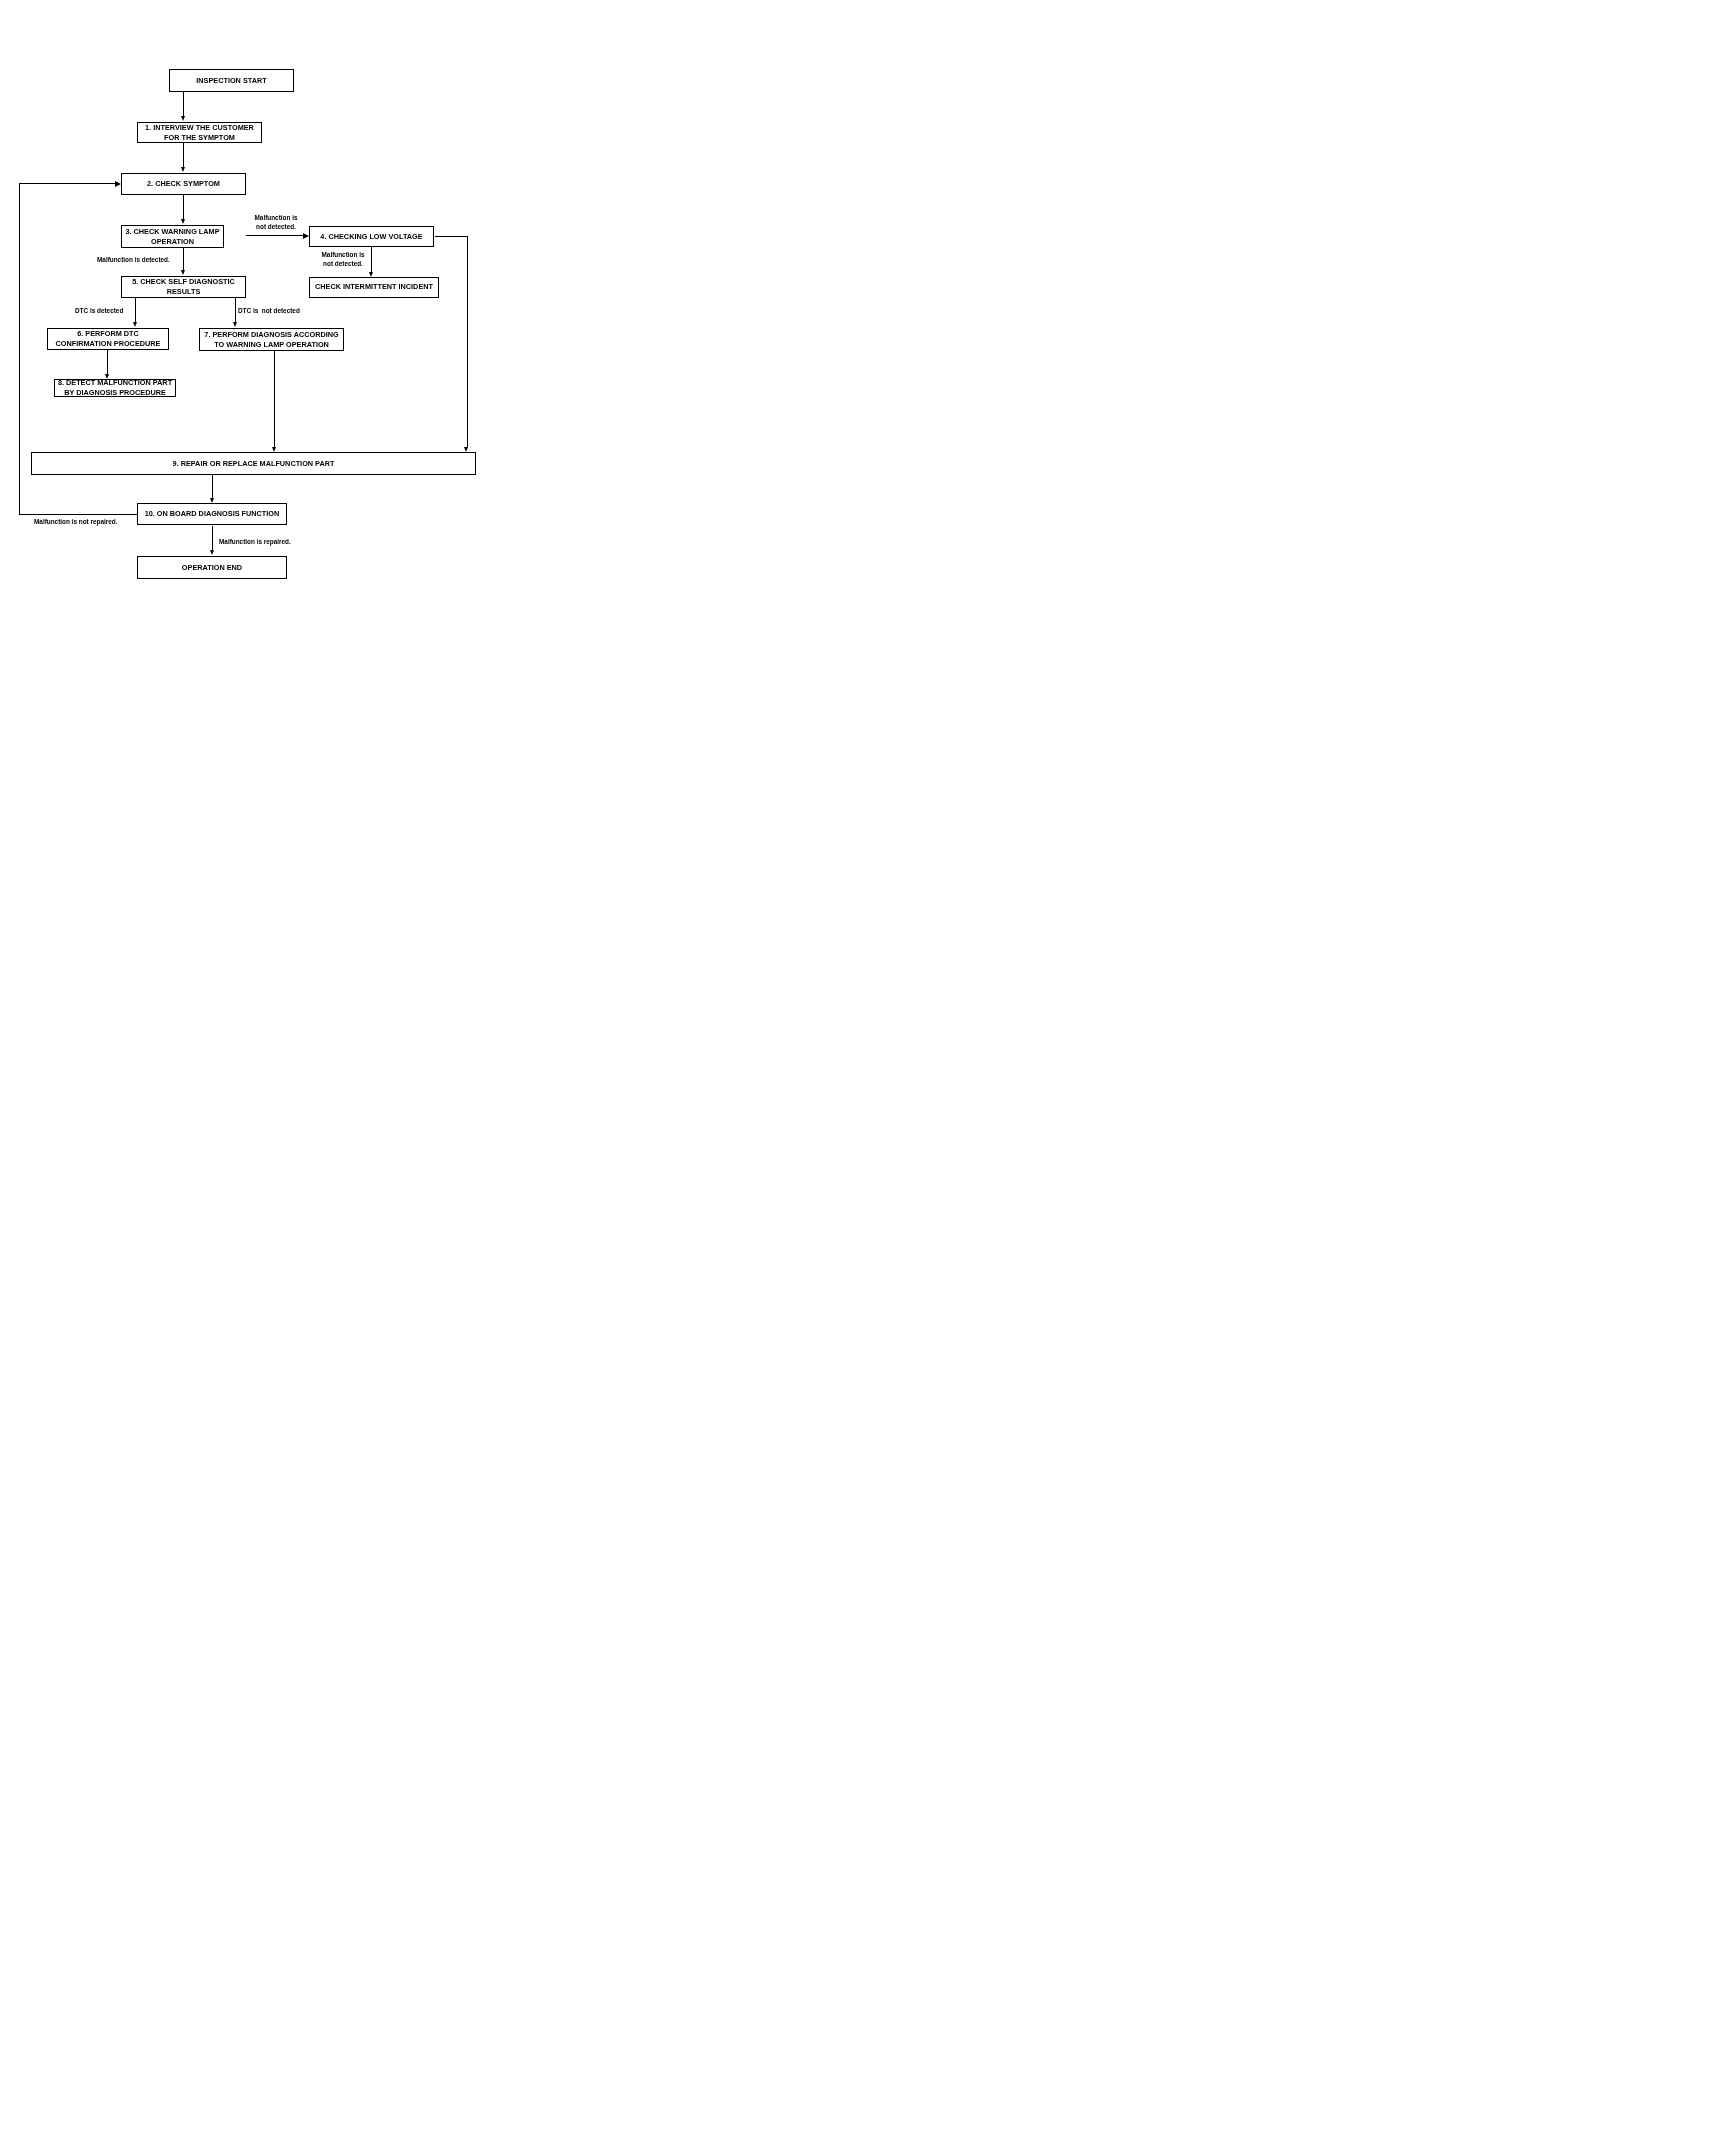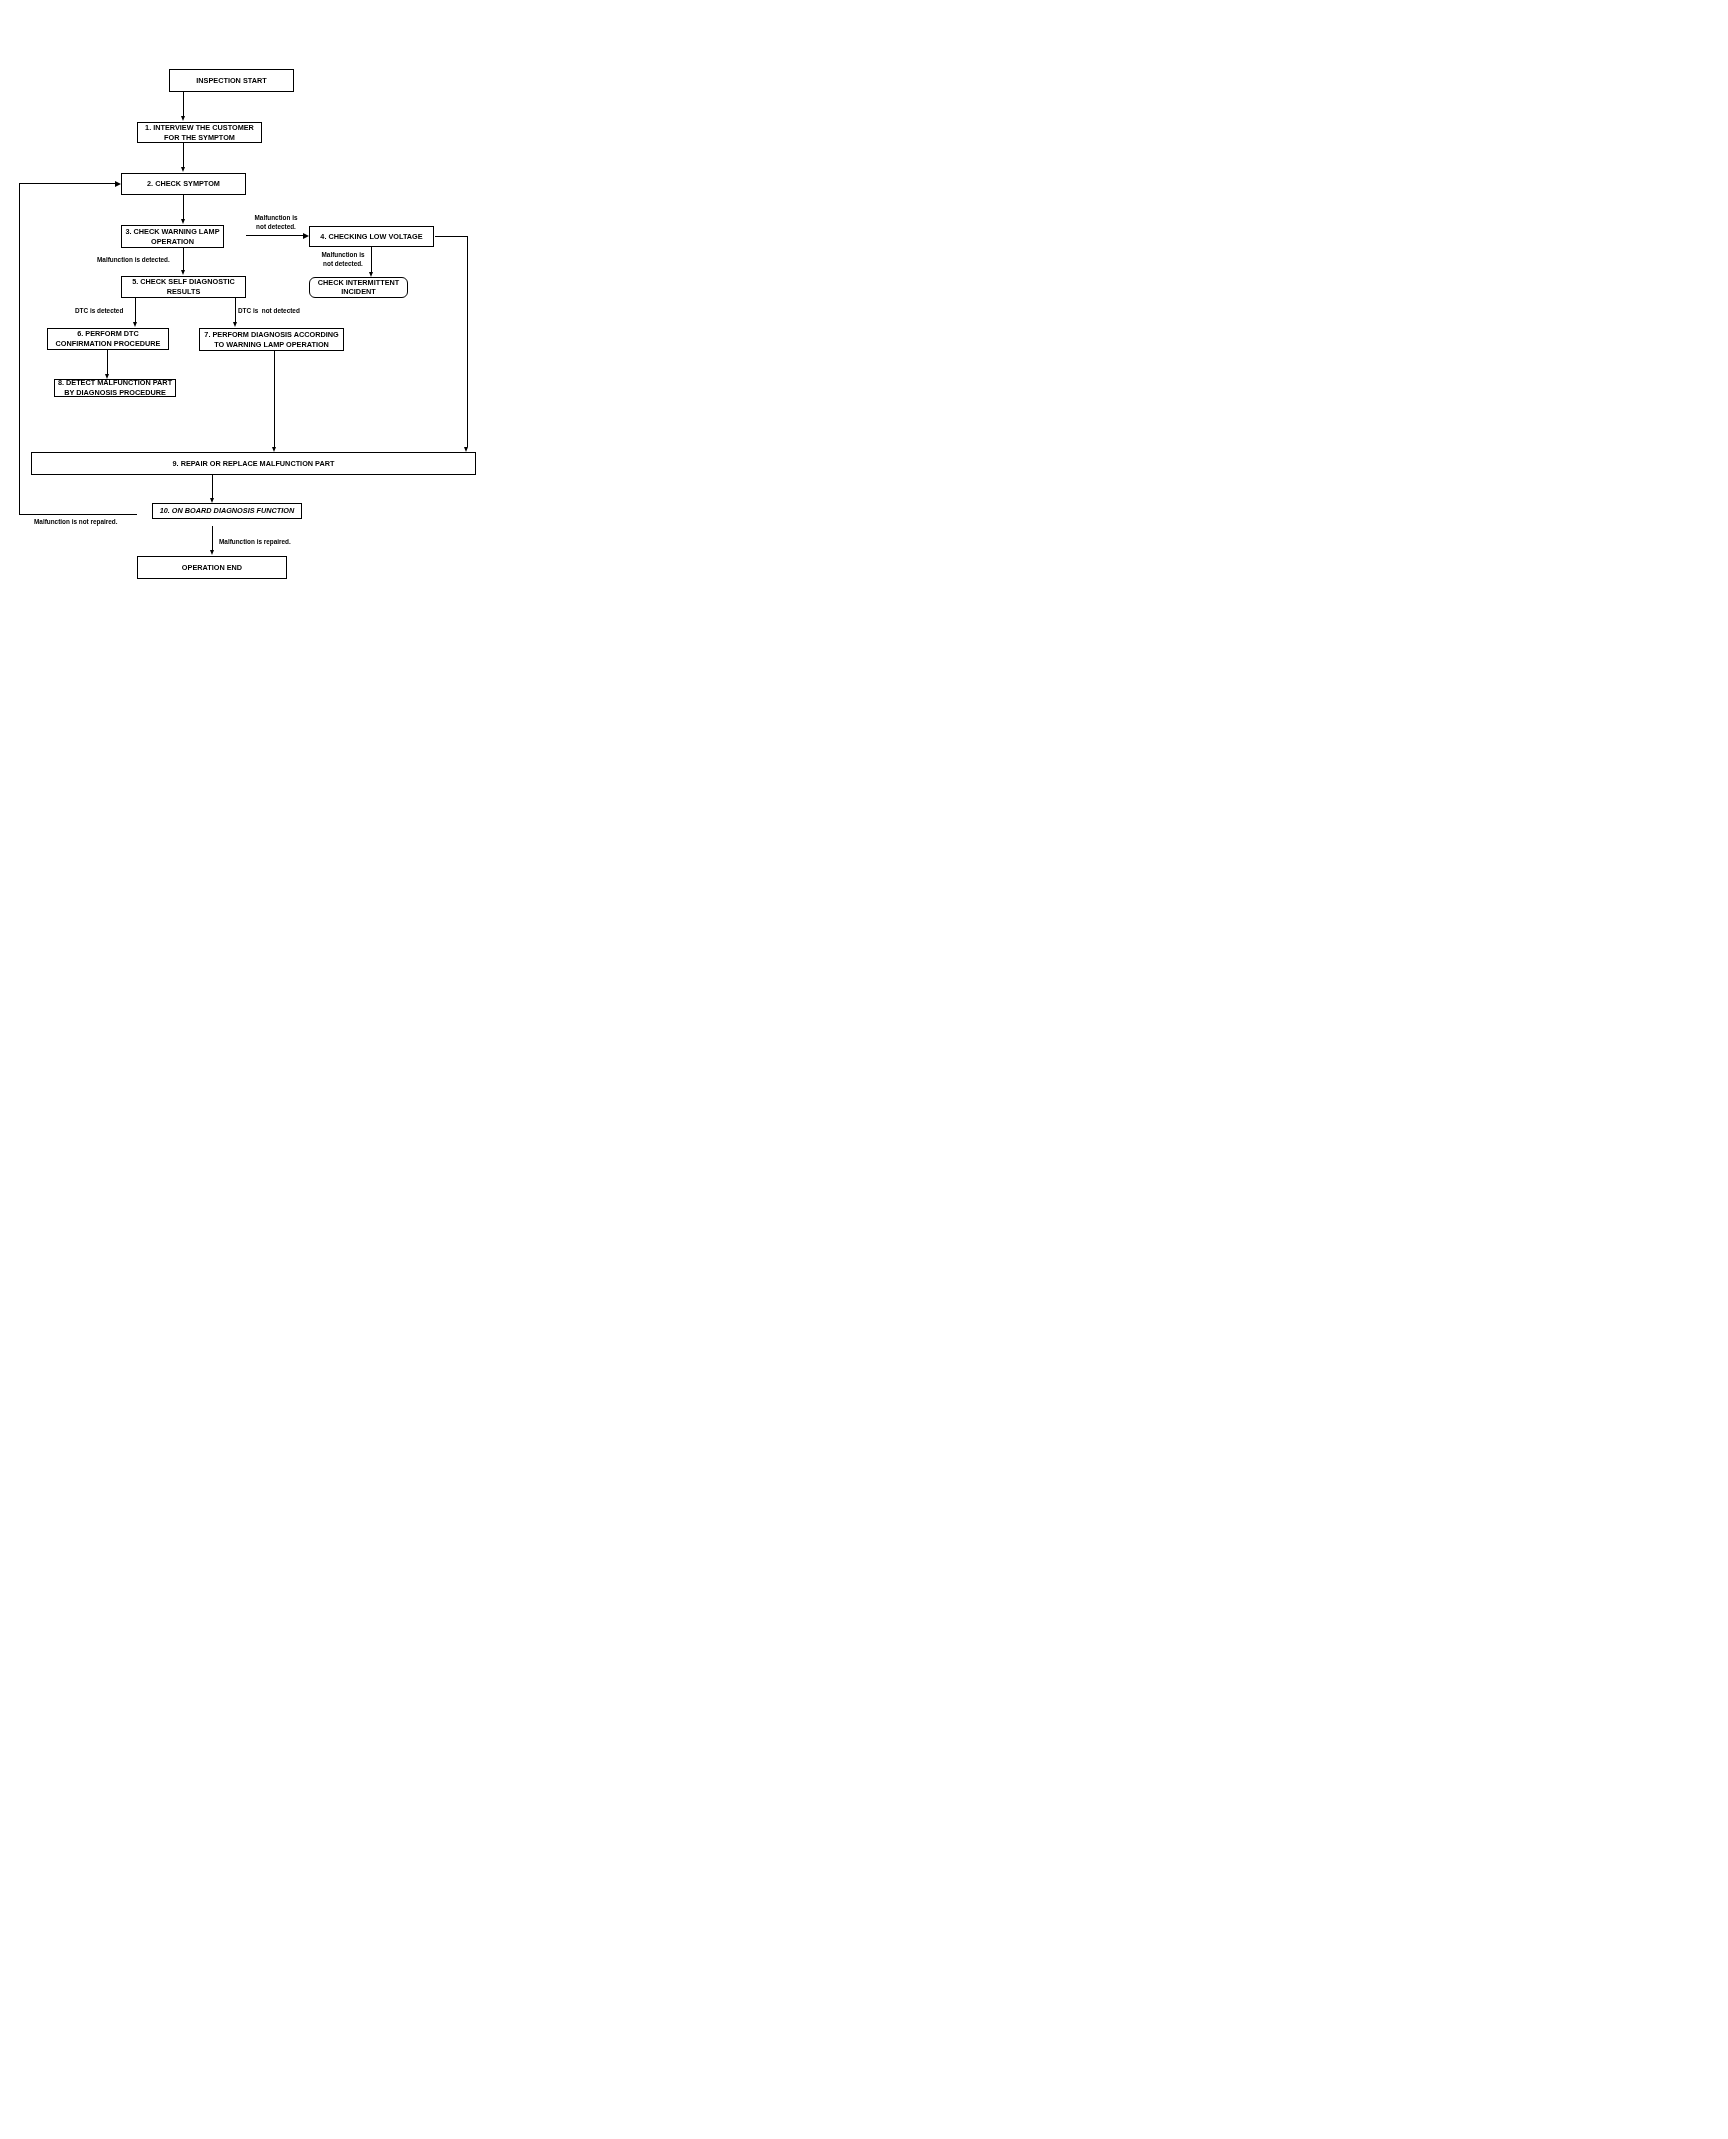--- a/index.html
+++ b/index.html
@@ -73,31 +73,31 @@
   <div class="node" style="left:121px; top:122px; width:125px; height:21.4px;margin-left:16px;">1. INTERVIEW THE CUSTOMER FOR THE SYMPTOM</div>
 
   <div class="node" style="left:121px; top:173px; width:125px; height:22px;">2. CHECK SYMPTOM</div>
 
   <div class="node" style="left:121px; top:225px; width:103px; height:23px;">3. CHECK WARNING LAMP OPERATION</div>
 
   <div class="node" style="left:309px; top:226px; width:125px; height:21.4px;">4. CHECKING LOW VOLTAGE</div>
 
   <div class="node" style="left:121px; top:276px; width:125px; height:22px;">5. CHECK SELF DIAGNOSTIC RESULTS</div>
 
-  <div class="node" style="left:309px; top:277px; width:99px; height:20.5px;border-radius:6px;">CHECK INTERMITTENT INCIDENT</div>
+  <div class="node" style="left:309px; top:277px; width:130px; height:20.5px;">CHECK INTERMITTENT INCIDENT</div>
 
   <div class="node" style="left:47px; top:328px; width:122px; height:22px;">6. PERFORM DTC CONFIRMATION PROCEDURE</div>
 
   <div class="node" style="left:199px; top:328px; width:145px; height:23px;">7. PERFORM DIAGNOSIS ACCORDING TO WARNING LAMP OPERATION</div>
 
   <div class="node" style="left:54px; top:379px; width:122px; height:18px;">8. DETECT MALFUNCTION PART BY DIAGNOSIS PROCEDURE</div>
 
   <div class="node heavy-hz" style="left:31px; top:452px; width:445px; height:23px;">9. REPAIR OR REPLACE MALFUNCTION PART</div>
 
-  <div class="node" style="left:152px; top:503px; width:150px; height:16px;font-style:italic;">10. ON BOARD DIAGNOSIS FUNCTION</div>
+  <div class="node" style="left:137px; top:503px; width:150px; height:22px;">10. ON BOARD DIAGNOSIS FUNCTION</div>
 
   <div class="node" style="left:137px; top:556px; width:150px; height:23px;">OPERATION END</div>
 
   <div class="vl" style="left:183px; top:92px; height:24.4px;"></div>
   <div class="ah-down" style="left:181px; top:116px;"></div>
 
   <div class="vl" style="left:183px; top:143px; height:24.4px;"></div>
   <div class="ah-down" style="left:181px; top:167px;"></div>
 
   <div class="vl" style="left:183px; top:195px; height:24.4px;"></div>

